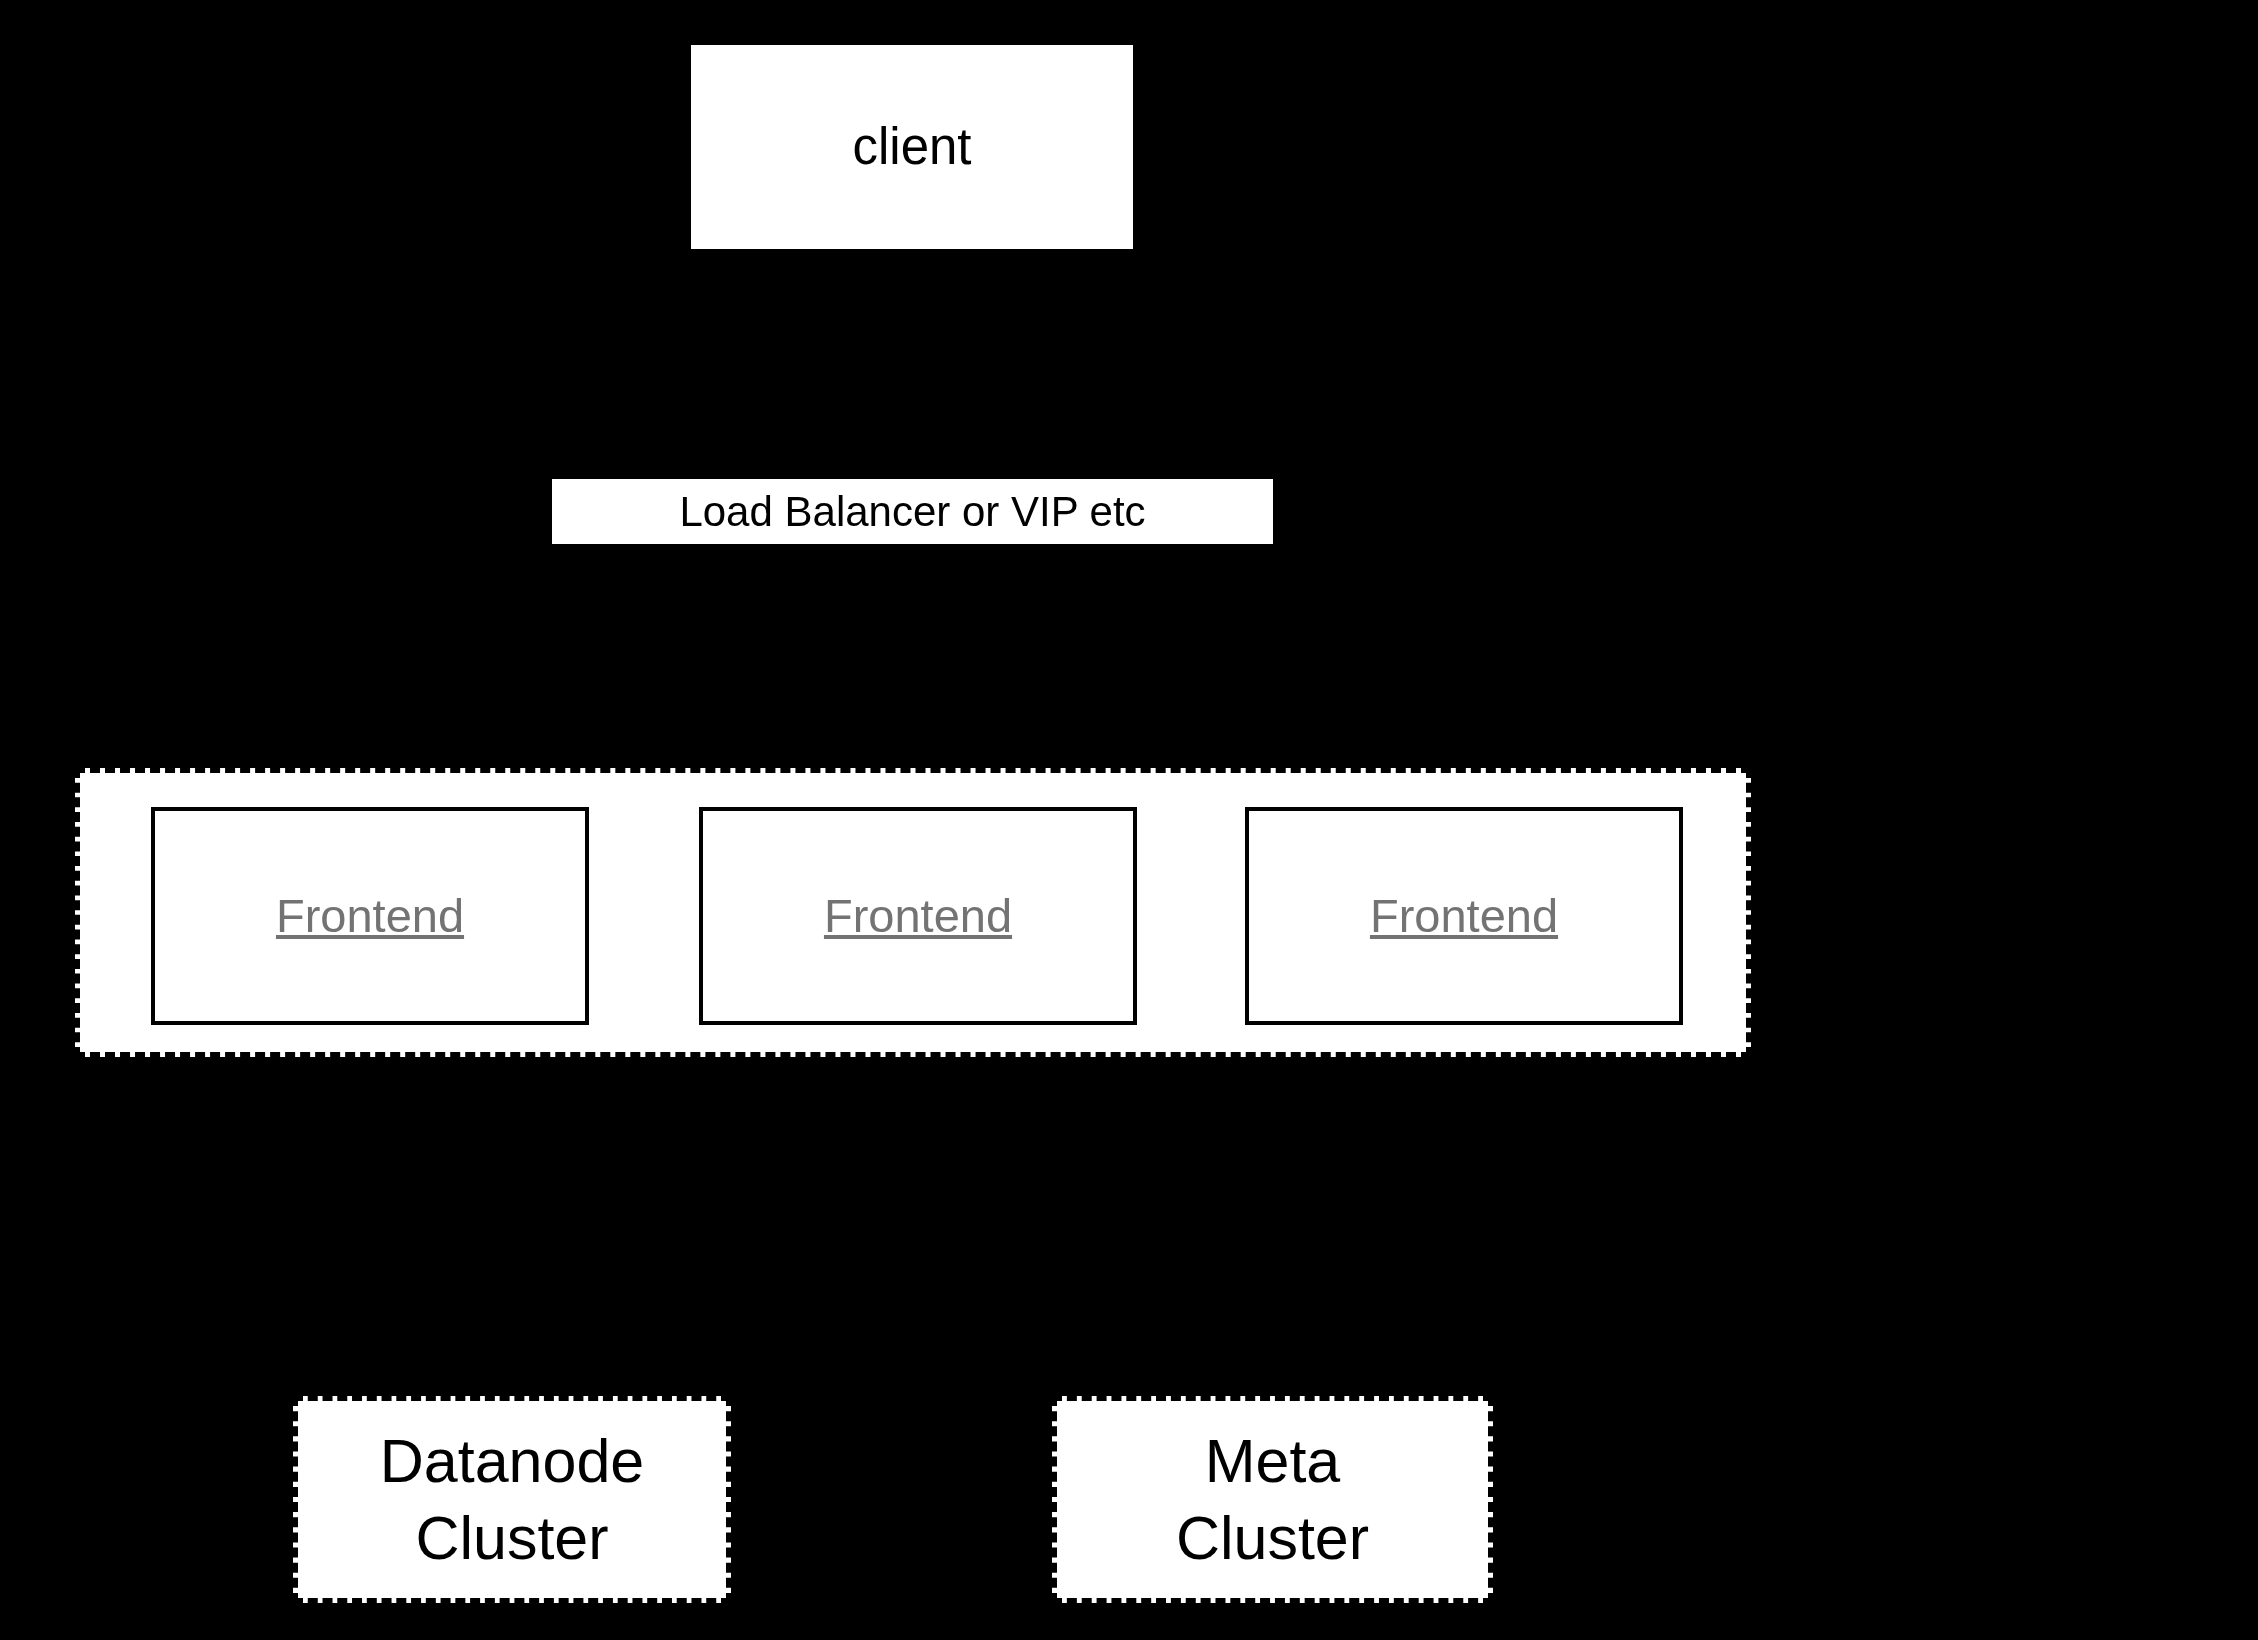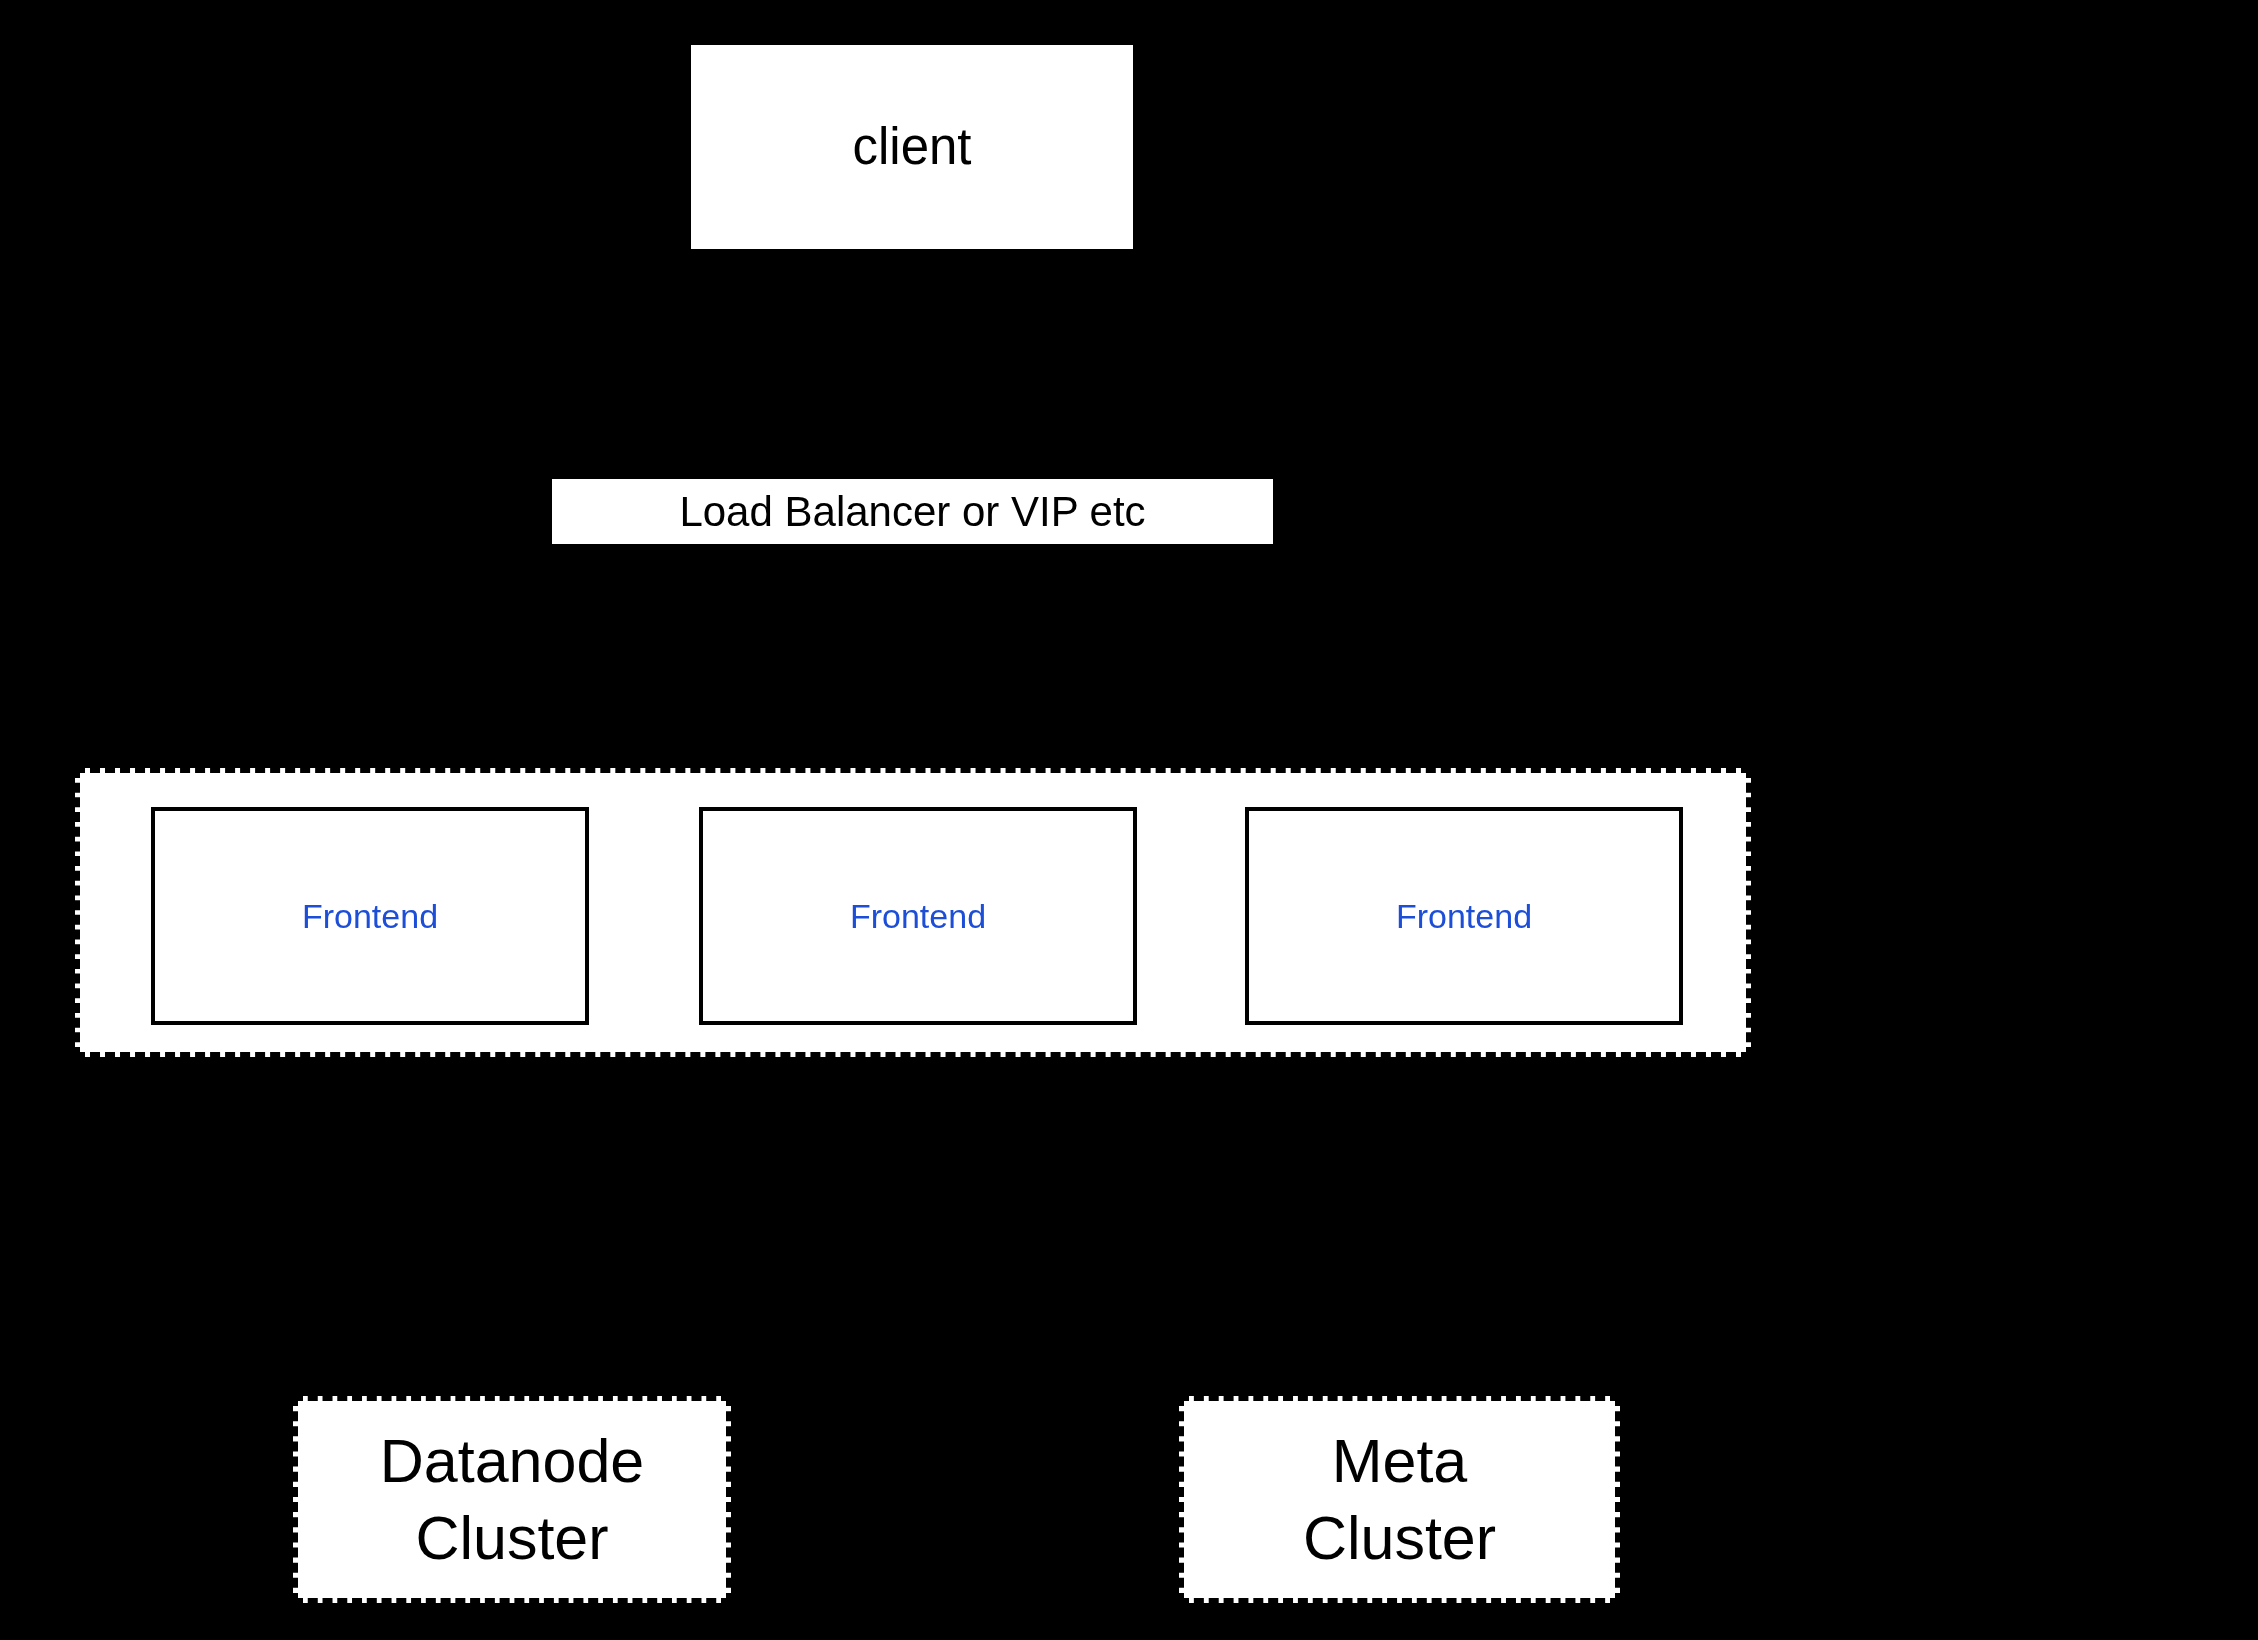--- a/index.html
+++ b/index.html
@@ -69,23 +69,24 @@
     position: absolute;
     box-sizing: border-box;
     top: 34px;
     width: 438px;
     height: 218px;
     background: #ffffff;
     border: 4.5px solid #000000;
     display: flex;
     align-items: center;
     justify-content: center;
-    color: #1d4ed8;
-    font-size: 34px;
+    color: #737373;
+    font-size: 47px;
     line-height: 1.18;
+    text-decoration: underline;
   }
   #frontend-box-1 { left: 71px; }
   #frontend-box-2 { left: 619px; }
   #frontend-box-3 { left: 1165px; }
 
   
   .cluster-node {
     position: absolute;
     box-sizing: border-box;
     background: #ffffff;
@@ -99,21 +100,21 @@
     line-height: 1.25;
     white-space: pre-line;
     top: 1396px;
     height: 207px;
   }
   #node-datanode-cluster {
     left: 293px;
     width: 438px;
   }
   #node-meta-cluster {
-    left: 1179px;
+    left: 1052px;
     width: 441px;
   }
 
   
   .edge {
     position: absolute;
     background: #000000;
     pointer-events: none;
   }
 </style>

